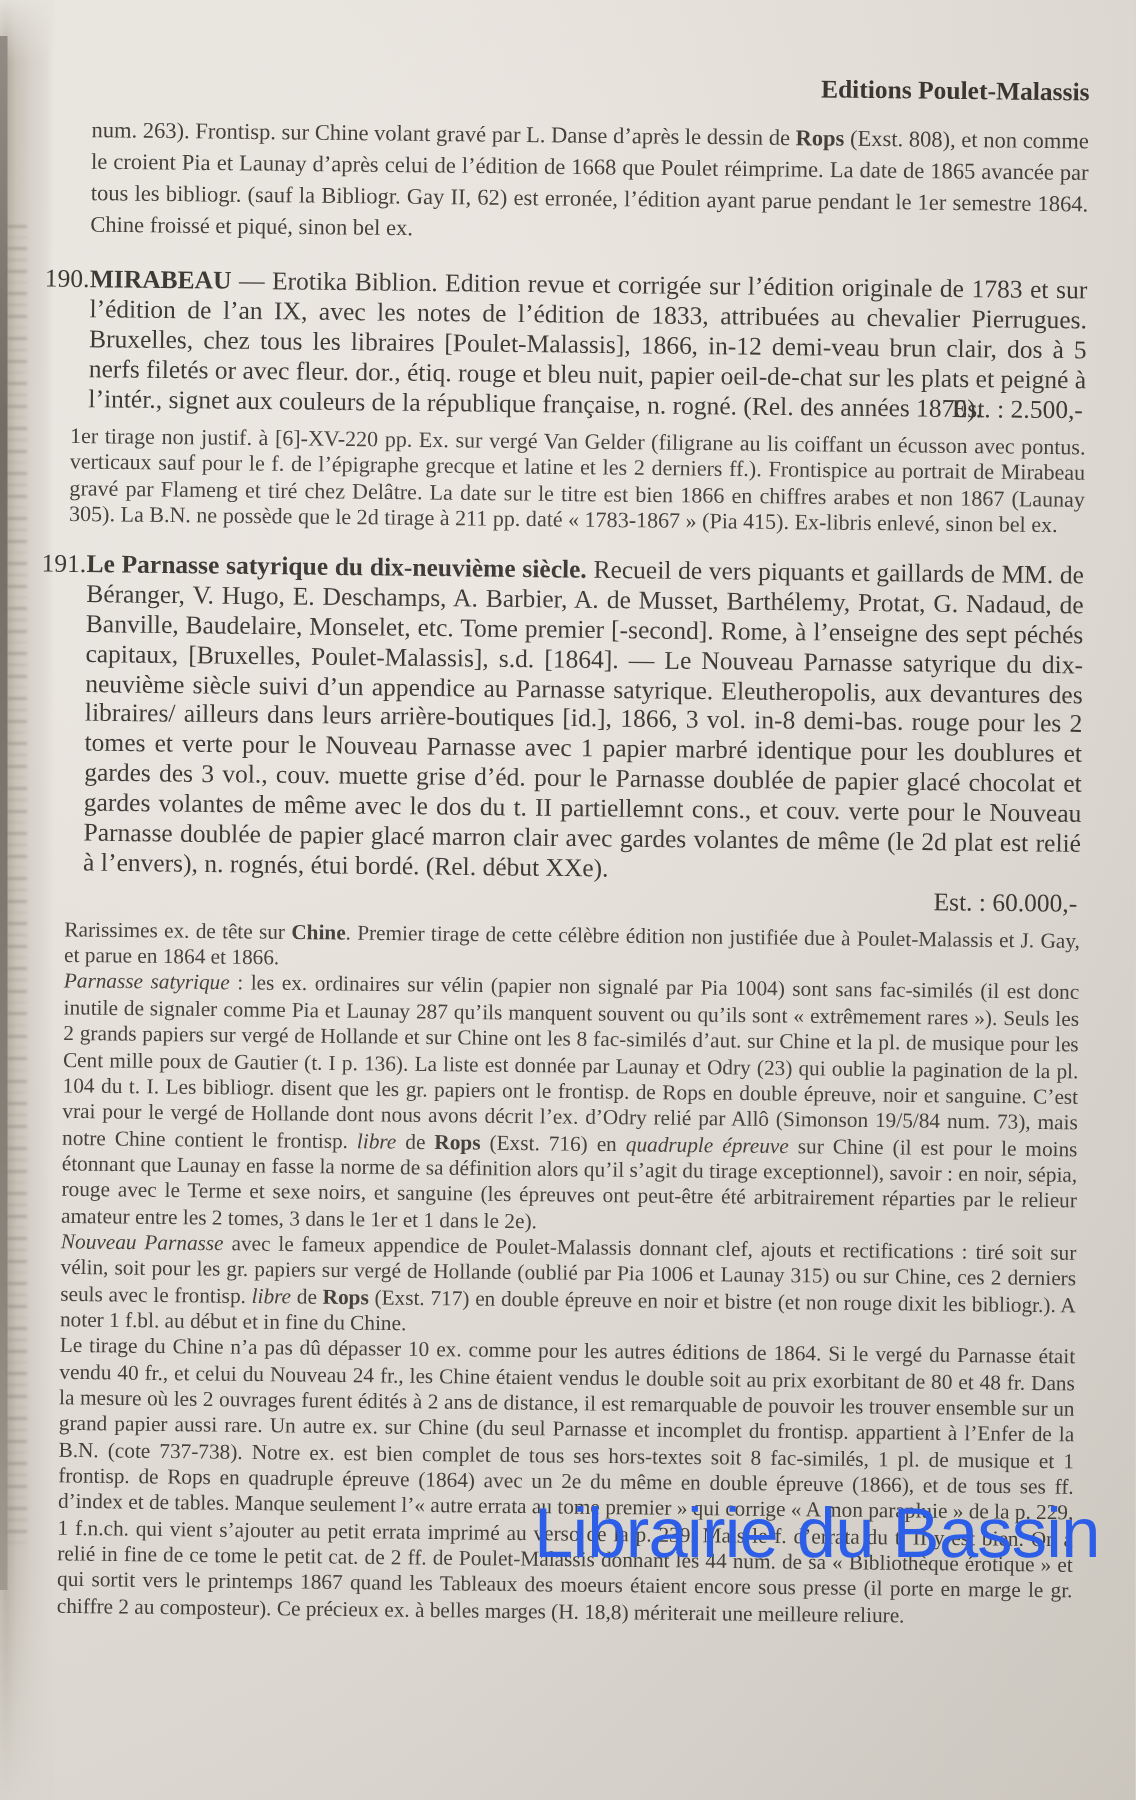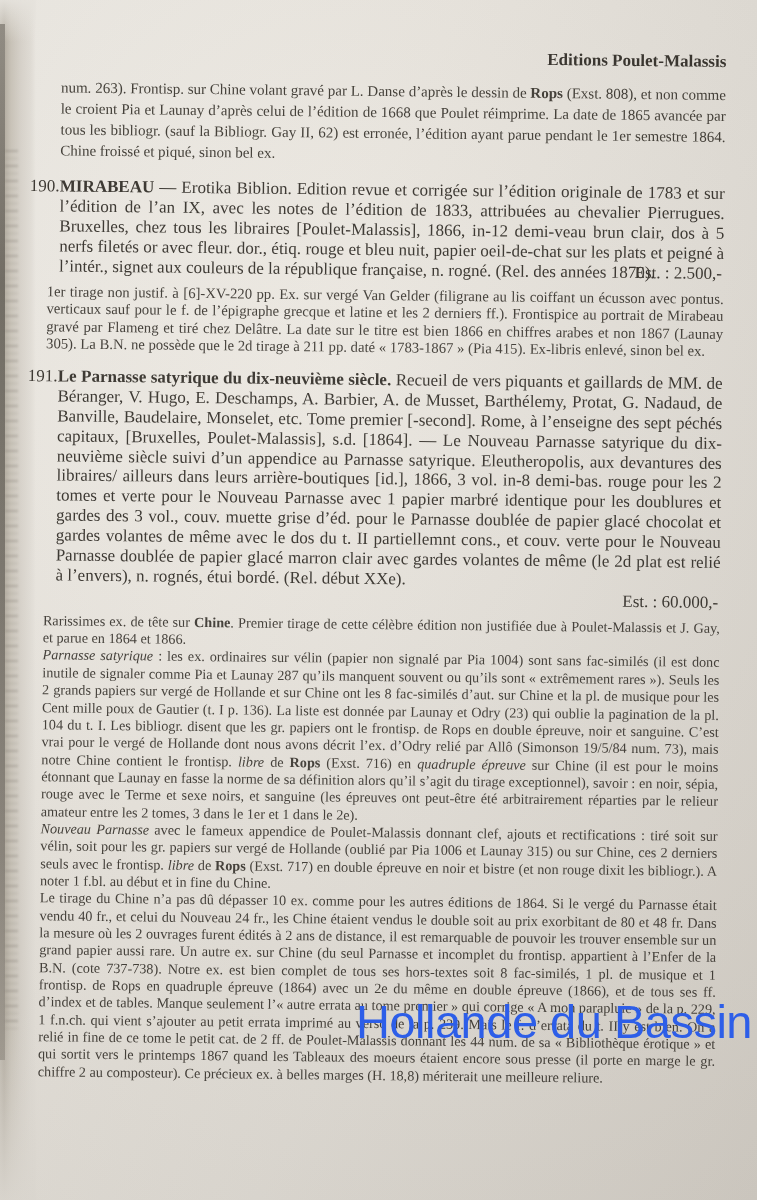--- a/index.html
+++ b/index.html
@@ -111,14 +111,14 @@
       <div class="est-line">Est. : 60.000,-</div>
       <div class="notes n191">
           <p><span>Rarissimes ex. de tête sur </span><span class="b">Chine</span><span>. Premier tirage de cette célèbre édition non justifiée due à Poulet-Malassis et J. Gay, et parue en 1864 et 1866.</span></p>
           <p><span class="i">Parnasse satyrique</span><span> : les ex. ordinaires sur vélin (papier non signalé par Pia 1004) sont sans fac-similés (il est donc inutile de signaler comme Pia et Launay 287 qu’ils manquent souvent ou qu’ils sont « extrêmement rares »). Seuls les 2 grands papiers sur vergé de Hollande et sur Chine ont les 8 fac-similés d’aut. sur Chine et la pl. de musique pour les Cent mille poux de Gautier (t. I p. 136). La liste est donnée par Launay et Odry (23) qui oublie la pagination de la pl. 104 du t. I. Les bibliogr. disent que les gr. papiers ont le frontisp. de Rops en double épreuve, noir et sanguine. C’est vrai pour le vergé de Hollande dont nous avons décrit l’ex. d’Odry relié par Allô (Simonson 19/5/84 num. 73), mais notre Chine contient le frontisp. </span><span class="i">libre</span><span> de </span><span class="b">Rops</span><span> (Exst. 716) en </span><span class="i">quadruple épreuve</span><span> sur Chine (il est pour le moins étonnant que Launay en fasse la norme de sa définition alors qu’il s’agit du tirage exceptionnel), savoir : en noir, sépia, rouge avec le Terme et sexe noirs, et sanguine (les épreuves ont peut-être été arbitrairement réparties par le relieur amateur entre les 2 tomes, 3 dans le 1er et 1 dans le 2e).</span></p>
           <p><span class="i">Nouveau Parnasse</span><span> avec le fameux appendice de Poulet-Malassis donnant clef, ajouts et rectifications : tiré soit sur vélin, soit pour les gr. papiers sur vergé de Hollande (oublié par Pia 1006 et Launay 315) ou sur Chine, ces 2 derniers seuls avec le frontisp. </span><span class="i">libre</span><span> de </span><span class="b">Rops</span><span> (Exst. 717) en double épreuve en noir et bistre (et non rouge dixit les bibliogr.). A noter 1 f.bl. au début et in fine du Chine.</span></p>
           <p><span>Le tirage du Chine n’a pas dû dépasser 10 ex. comme pour les autres éditions de 1864. Si le vergé du Parnasse était vendu 40 fr., et celui du Nouveau 24 fr., les Chine étaient vendus le double soit au prix exorbitant de 80 et 48 fr. Dans la mesure où les 2 ouvrages furent édités à 2 ans de distance, il est remarquable de pouvoir les trouver ensemble sur un grand papier aussi rare. Un autre ex. sur Chine (du seul Parnasse et incomplet du frontisp. appartient à l’Enfer de la B.N. (cote 737-738). Notre ex. est bien complet de tous ses hors-textes soit 8 fac-similés, 1 pl. de musique et 1 frontisp. de Rops en quadruple épreuve (1864) avec un 2e du même en double épreuve (1866), et de tous ses ff. d’index et de tables. Manque seulement l’« autre errata au tome premier » qui corrige « A mon parapluie » de la p. 229, 1 f.n.ch. qui vient s’ajouter au petit errata imprimé au verso de la p. 239. Mais le f. d’errata du t. II y est bien. On a relié in fine de ce tome le petit cat. de 2 ff. de Poulet-Malassis donnant les 44 num. de sa « Bibliothèque érotique » et qui sortit vers le printemps 1867 quand les Tableaux des moeurs étaient encore sous presse (il porte en marge le gr. chiffre 2 au composteur). Ce précieux ex. à belles marges (H. 18,8) mériterait une meilleure reliure.</span></p>
         </div>
     </section>
   </div>
 
-  <div class="watermark">Hollande du Bassin</div>
+  <div class="watermark">Librairie du Bassin</div>
 </div>
 
 </body></html>

